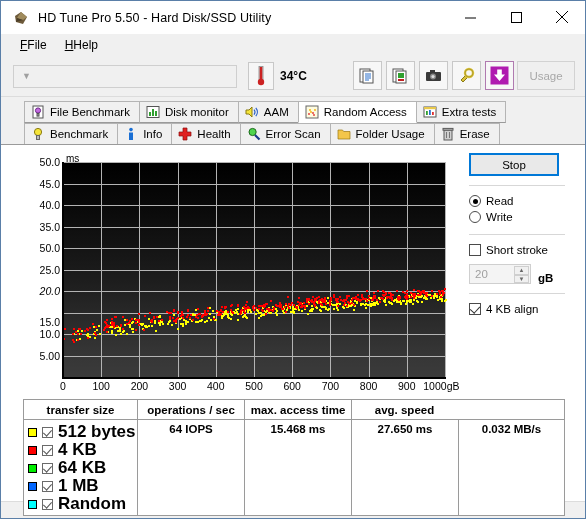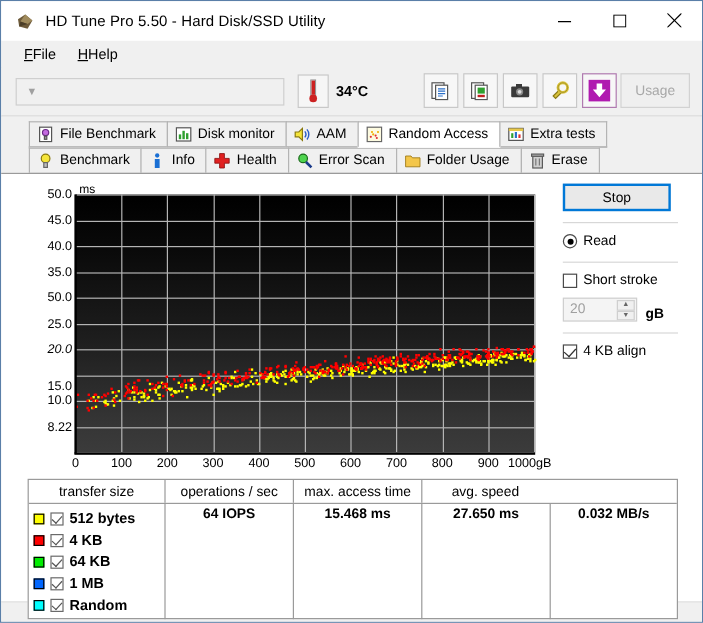--- a/index.html
+++ b/index.html
@@ -159,21 +159,21 @@
   .results{
     position:absolute;left:22px;top:254px;width:542px;height:117px;
     box-sizing:border-box;border:1px solid #9a9a9a;background:#fff;
   }
   .res-head{display:flex;height:19px;border-bottom:1px solid #9a9a9a;}
   .res-body{display:flex;height:96px;}
   .rcol{box-sizing:border-box;border-right:1px solid #9a9a9a;}
   .rcol:last-child{border-right:none;}
   .res-head .rcol{
     display:flex;align-items:center;justify-content:center;
-    font-size:11.5px;font-weight:normal;color:#000;
+    font-size:11.5px;font-weight:bold;color:#000;
   }
   .res-body .rcol{
     display:flex;align-items:flex-start;justify-content:center;
     padding-top:3px;font-size:11.5px;font-weight:bold;color:#000;
   }
   .rcol.c0{width:114px;}
   .rcol.c1{width:107px;}
   .rcol.c2{width:107px;}
   .rcol.c3{width:107px;}
   .rcol.c4{width:105px;}
@@ -181,21 +181,21 @@
   .lrow{display:flex;align-items:center;height:18px;gap:5px;}
   .swatch{width:9px;height:9px;border:1px solid #000;box-sizing:border-box;flex:0 0 auto;}
   .lcbox{
     width:11px;height:11px;border:1px solid #6a6a6a;box-sizing:border-box;
     background:#fff;position:relative;flex:0 0 auto;
   }
   .lcbox::after{
     content:"";position:absolute;left:2px;top:0px;width:4px;height:7px;
     border:solid #555;border-width:0 1.4px 1.4px 0;transform:rotate(42deg);
   }
-  .ltext{font-size:12px;color:#000;}
+  .ltext{font-size:17px;color:#000;}
   
   .statusbar{
     flex:0 0 auto;height:16px;background:#f0f0f0;border-top:1px solid #dcdcdc;
   }
 </style>
 </head>
 <body>
 
 <div class="window">
 
@@ -407,21 +407,21 @@
         </span>
         <span>Erase</span>
       </div>
     </div>
   </div>
 
   <div class="panel">
 
     <div class="chart">
       <div class="ylabels">
-          <span class="ytick" style="top: 196.5px;">8.22</span>
+          <span class="ytick" style="top: 196.5px;">5.00</span>
           <span class="ytick" style="top: 175px;">10.0</span>
           <span class="ytick" style="top: 163px;">15.0</span>
           <span class="ytick" style="top: 132px; font-style: italic;">20.0</span>
           <span class="ytick" style="top: 110.5px;">25.0</span>
           <span class="ytick" style="top: 89px;">50.0</span>
           <span class="ytick" style="top: 67.5px;">35.0</span>
           <span class="ytick" style="top: 46px;">40.0</span>
           <span class="ytick" style="top: 24.5px;">45.0</span>
           <span class="ytick" style="top: 3px;">50.0</span>
         </div>
@@ -1307,20 +1307,24 @@
 
     <div class="controls">
       <div class="stop-btn">
         <span>Stop</span>
       </div>
       <div class="sep"></div>
       <div class="ctl-row">
         <span class="radio on"></span>
         <span>Read</span>
       </div>
+      <div class="ctl-row">
+        <span class="radio"></span>
+        <span>Write</span>
+      </div>
       <div class="sep"></div>
       <div class="ctl-row">
         <span class="cbox"></span>
         <span>Short stroke</span>
       </div>
       <div class="spin-row">
         <div class="spin">
           <span>20</span>
           <span class="spin-btns">
             <span class="spin-b">▲</span>

